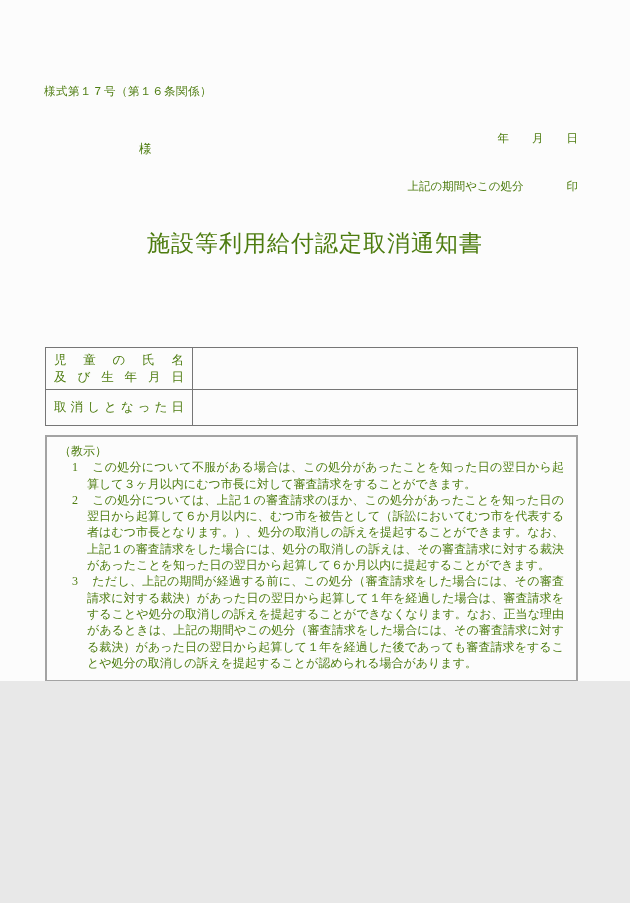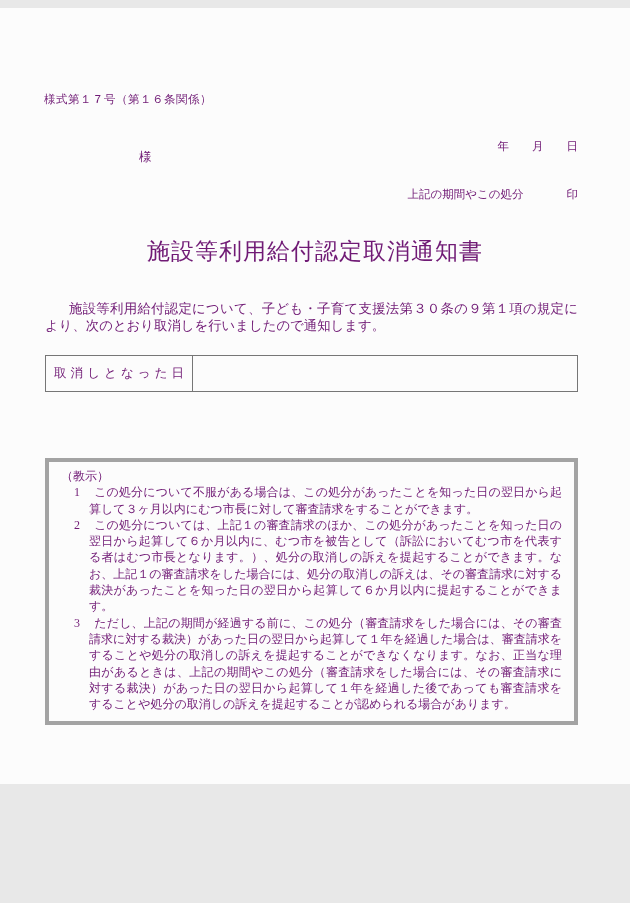--- a/index.html
+++ b/index.html
@@ -1,22 +1,22 @@
 <!DOCTYPE html>
 <html lang="ja"><head>
 <meta charset="utf-8">
 <style>
   html, body { margin: 0; padding: 0; background: #e8e8e8; }
   .page {
     position: relative;
     width: 630px;
-    height: 776px;
-    margin: 8px auto;
+    height: 681px;
+    margin: 0 auto;
     background: #fcfcfc;
-    color: #701a75;
+    color: #4d7c0f;
     font-family: "Liberation Serif", "DejaVu Serif", serif;
     overflow: hidden;
   }
   .form-number {
     position: absolute;
     left: 44px;
     top: 84px;
     font-size: 11.5px;
     letter-spacing: 0.5px;
   }
@@ -87,24 +87,24 @@
     text-align: justify;
     text-align-last: justify;
     line-height: 17px;
   }
   tr.row-child   { height: 42px; }
   tr.row-date    { height: 36px; }
   tr.row-reason  { height: 35px; }
   .notice-box {
     position: absolute;
     left: 45px;
-    top: 450px;
+    top: 435px;
     width: 533px;
     box-sizing: border-box;
-    border: 4px solid #a3a3a3;
+    border: 2px solid #a3a3a3;
     padding: 6px 12px 9px 12px;
     font-size: 12px;
     line-height: 16.3px;
   }
   .notice-heading { margin: 0; }
   .notice-item {
     margin: 0;
     padding-left: 28px;
     text-indent: -15px;
     text-align: justify;
@@ -126,24 +126,30 @@
 
   <div class="addressee">様</div>
 
   <div class="issuer-line">
     <span>上記の期間やこの処分</span>
     <span>印</span>
   </div>
 
   <h1 class="doc-title">施設等利用給付認定取消通知書</h1>
 
-  <p class="body-par">施設等利用給付認定について、子ども・子育て支援法第３０条の９第１項の規定により、次のとおり取消しを行いましたので通知します。</p>
 
   <table class="info-table">
     <tbody>
+      <tr class="row-child">
+        <td class="label-cell">
+          <div class="label-line">児童の氏名</div>
+          <div class="label-line">及び生年月日</div>
+        </td>
+        <td class="value-cell"></td>
+      </tr>
       <tr class="row-date">
         <td class="label-cell">
           <div class="label-line">取消しとなった日</div>
         </td>
         <td class="value-cell"></td>
       </tr>
     </tbody>
   </table>
 
   <div class="notice-box">

